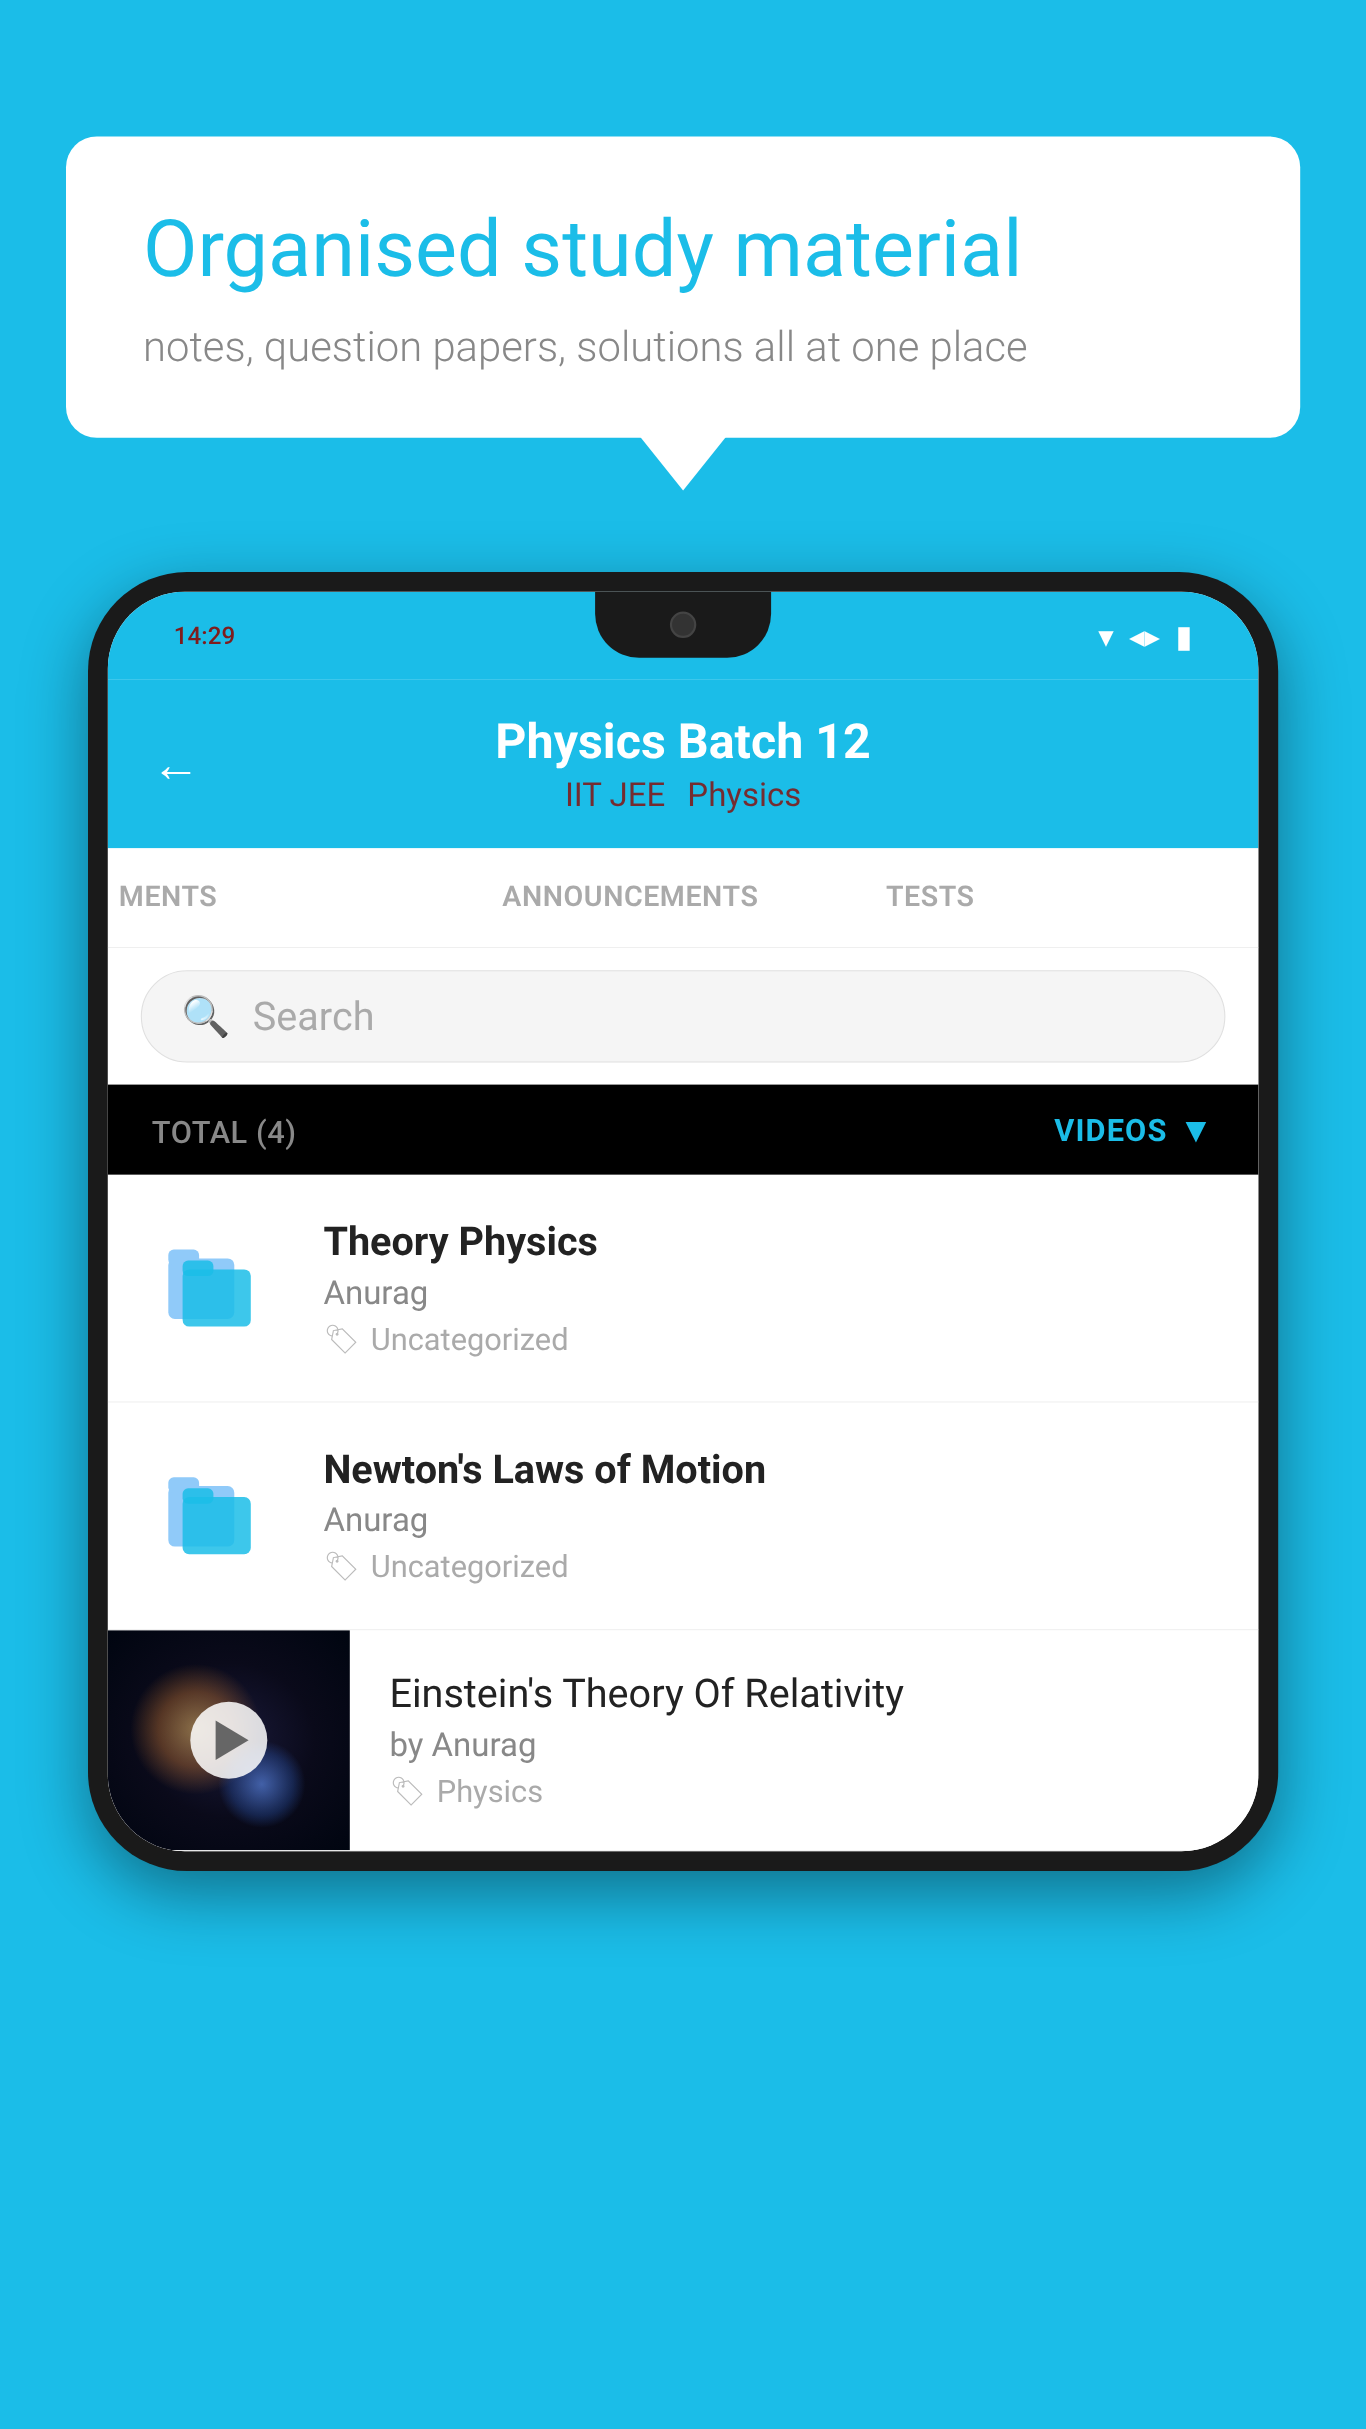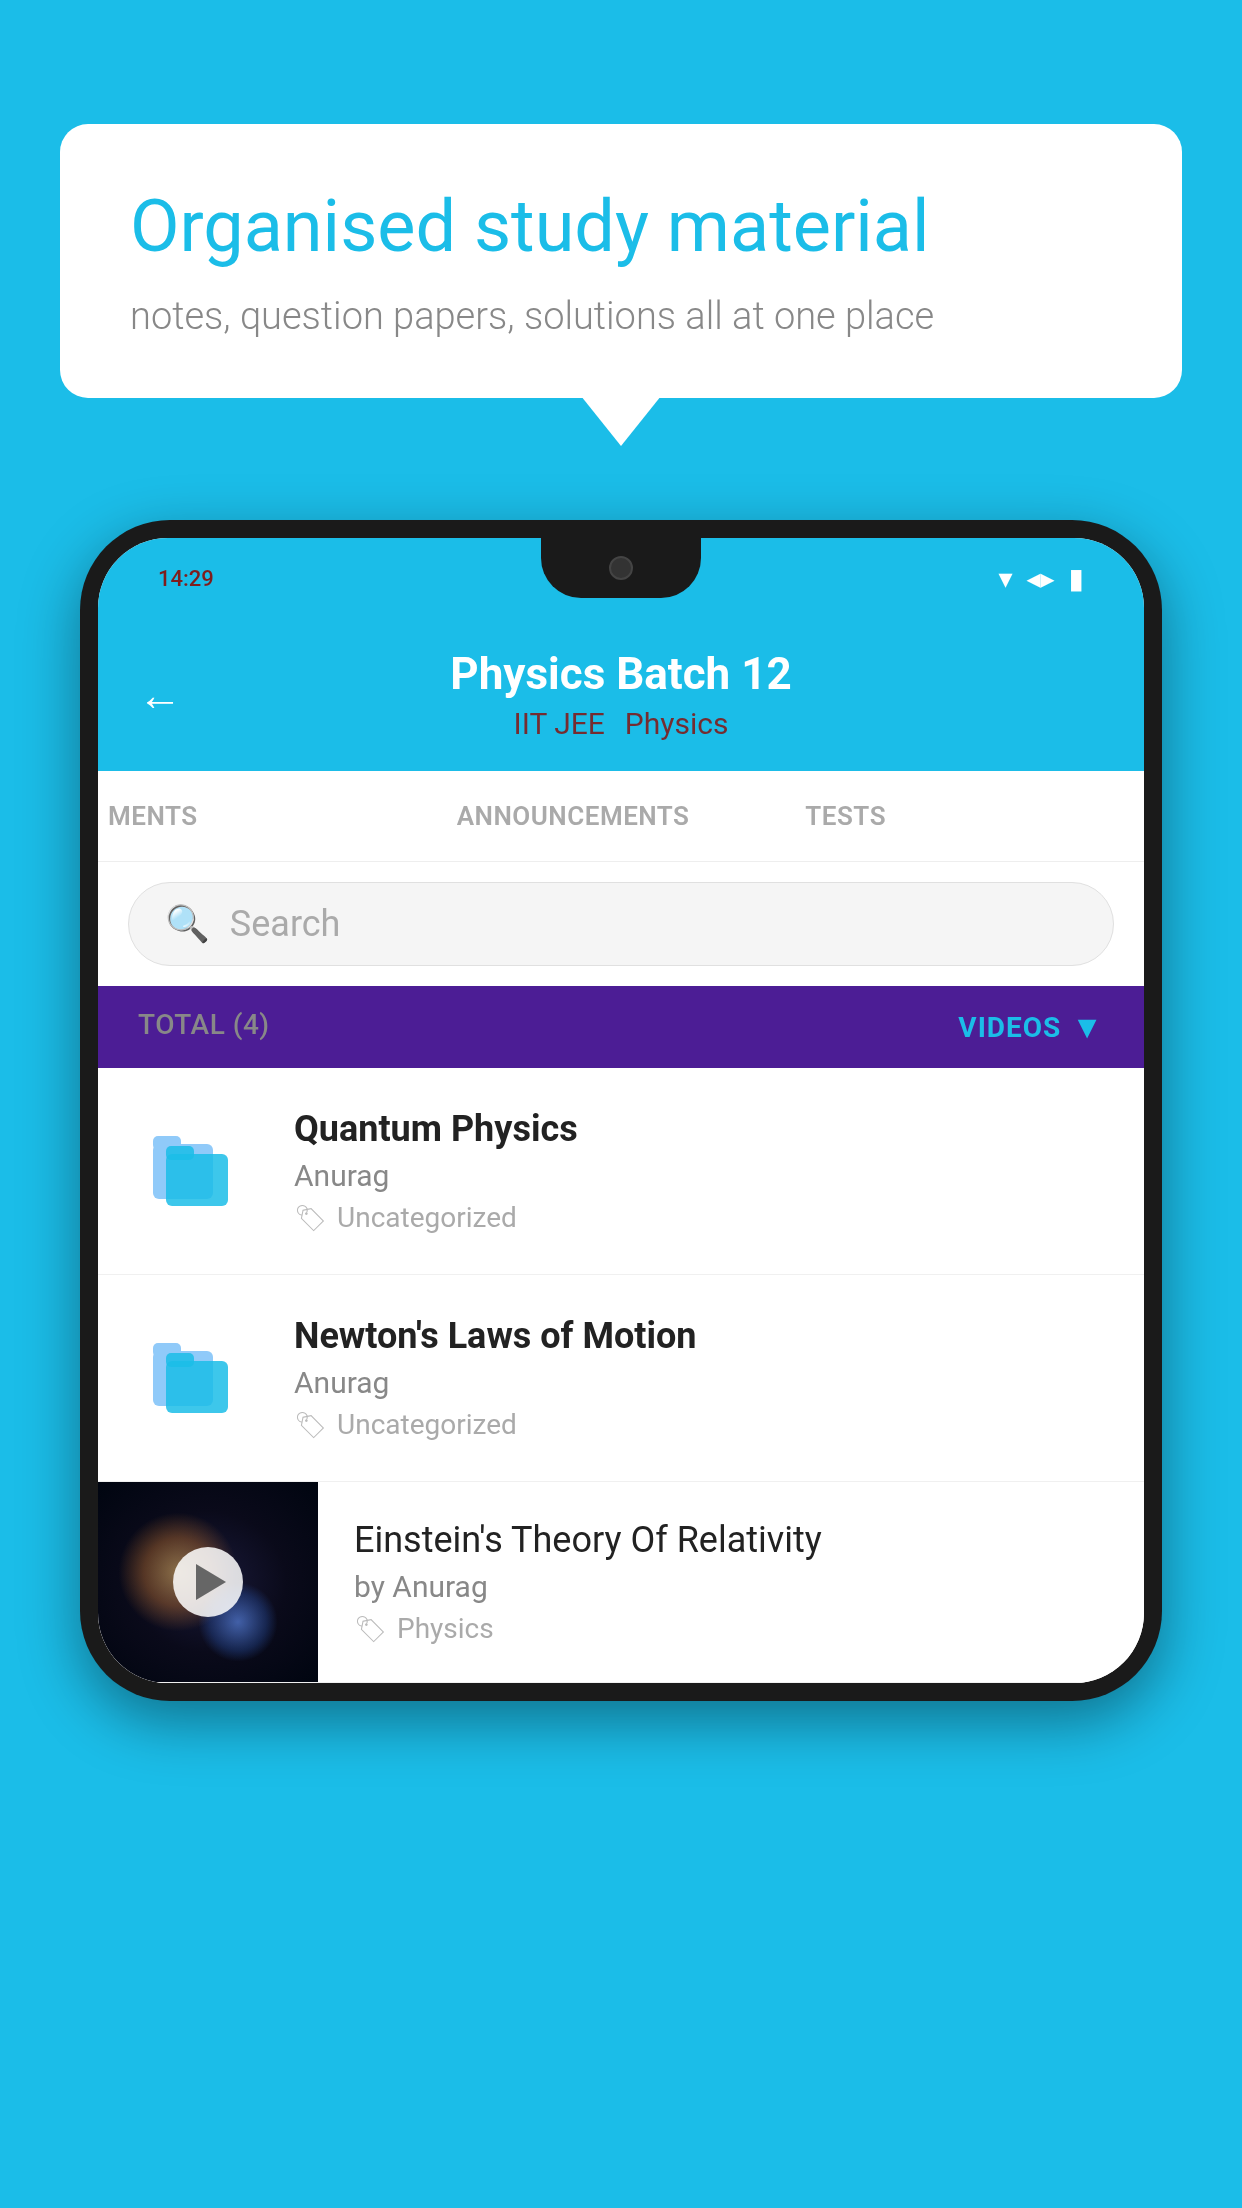--- a/index.html
+++ b/index.html
@@ -215,24 +215,24 @@
       margin-right: 20px;
     }
 
     .search-placeholder {
       color: #aaa;
       font-size: 36px;
     }
 
     
     .filter-bar {
-      background: #4c1d95;
+      background: #000000;
       display: flex;
       justify-content: space-between;
-      align-items: flex-start;
+      align-items: flex-end;
       padding: 22px 40px;
     }
 
     .total-count {
       font-size: 28px;
       color: #888;
       font-weight: 500;
       letter-spacing: 0.5px;
     }
 
@@ -470,21 +470,21 @@
             <svg class="folder-icon-svg" viewBox="0 0 100 90" fill="none" xmlns="http://www.w3.org/2000/svg">
 
               <rect x="5" y="18" width="60" height="55" rx="6" fill="#90CAF9"></rect>
               <rect x="5" y="10" width="28" height="14" rx="5" fill="#90CAF9"></rect>
 
               <rect x="18" y="28" width="62" height="52" rx="6" fill="#1BBDE8" opacity="0.85"></rect>
               <rect x="18" y="20" width="28" height="14" rx="5" fill="#1BBDE8" opacity="0.85"></rect>
             </svg>
           </div>
           <div class="video-info">
-            <div class="video-title">Quantum Physics</div>
+            <div class="video-title">Theory Physics</div>
             <div class="video-author">Anurag</div>
             <div class="video-tag">
               <span class="tag-icon">🏷</span>
               <span>Uncategorized</span>
             </div>
           </div>
         </div>
 
         <div class="video-item">
           <div class="video-thumbnail">

